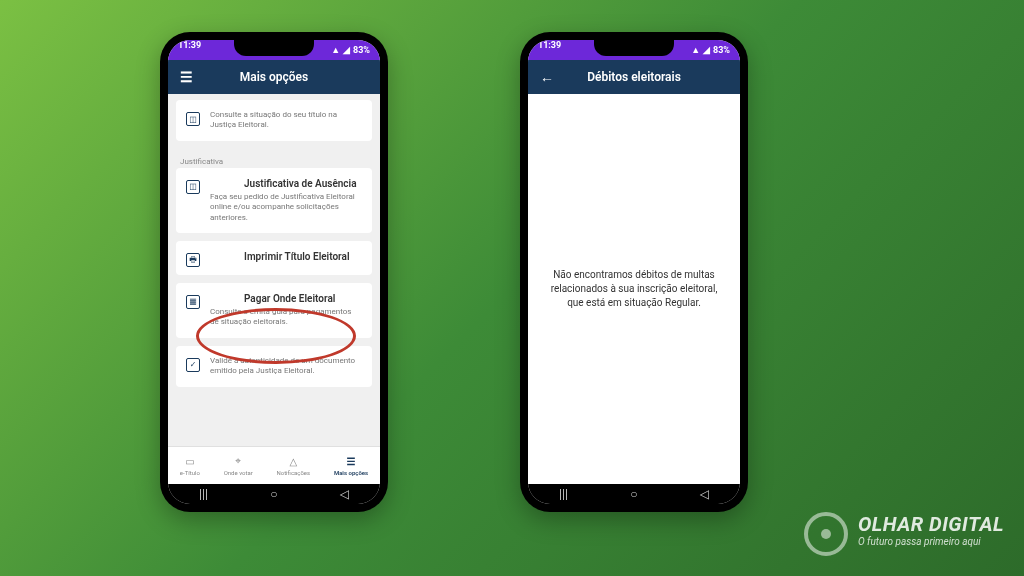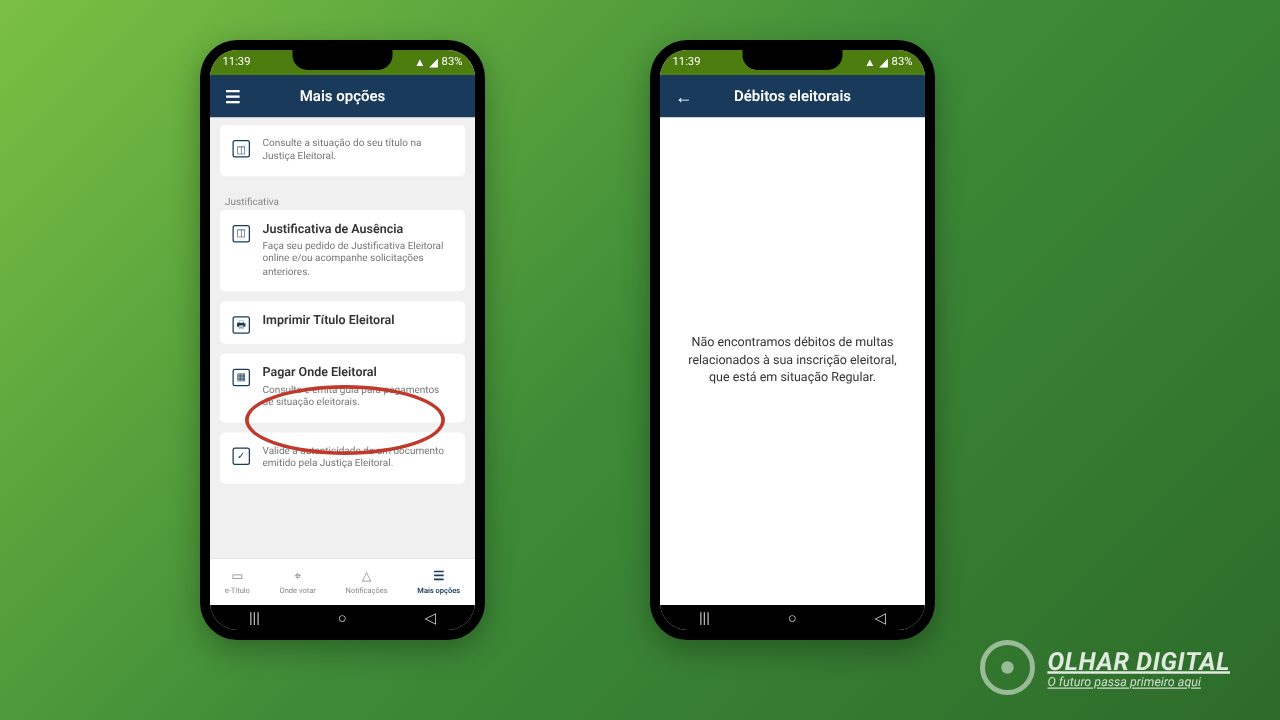--- a/index.html
+++ b/index.html
@@ -37,28 +37,27 @@
     left: 50%;
     transform: translateX(-50%);
     width: 80px;
     height: 16px;
     background: #000;
     border-radius: 0 0 12px 12px;
     z-index: 10;
   }
   .status-bar {
     height: 20px;
-    background: #4d7c0f;
+    background: #6d28d9;
     color: #fff;
     display: flex;
     justify-content: space-between;
-    align-items: center;
     padding: 0 10px;
     font-size: 9px;
-    font-weight: 400;
+    font-weight: 700;
   }
   .status-right { display: flex; gap: 3px; align-items: center; }
   .app-header {
     background: #1a3a5c;
     color: #fff;
     height: 34px;
     display: flex;
     align-items: center;
     padding: 0 12px;
     font-size: 12px;
@@ -112,20 +111,21 @@
     align-items: center;
     justify-content: center;
     font-size: 8px;
     color: #1a3a5c;
   }
   .card-title {
     font-size: 10px;
     font-weight: 600;
     color: #333;
     margin-bottom: 3px;
+    margin-left: 34px;
   }
   .card-desc {
     font-size: 8px;
     color: #777;
     line-height: 1.3;
   }
   .bottom-nav {
     height: 38px;
     background: #fff;
     border-top: 1px solid #e0e0e0;
@@ -158,27 +158,25 @@
     border-radius: 50%;
     width: 160px;
     height: 56px;
     left: 28px;
     top: 268px;
     pointer-events: none;
     z-index: 5;
   }
   .brand {
     position: absolute;
-    right: 40px;
+    right: 20px;
     bottom: 20px;
     display: flex;
-    align-items: center;
     gap: 10px;
     color: rgba(255,255,255,0.85);
-    text-decoration: underline;
   }
   .brand-logo {
     width: 44px;
     height: 44px;
     border: 4px solid rgba(255,255,255,0.5);
     border-radius: 50%;
     position: relative;
   }
   .brand-logo::after {
     content: '';

